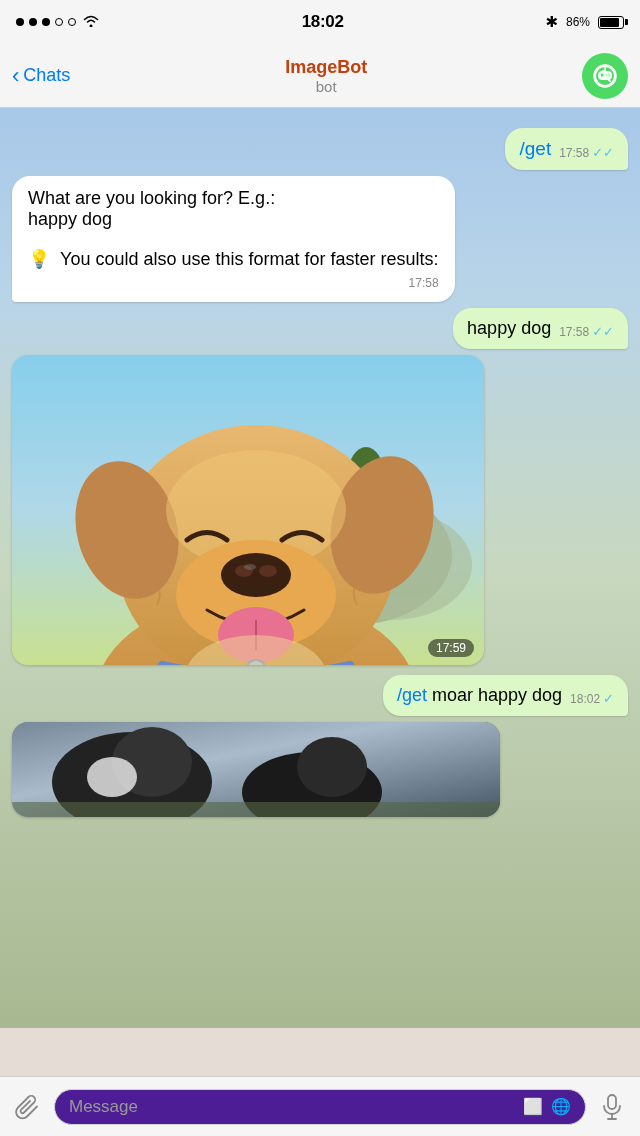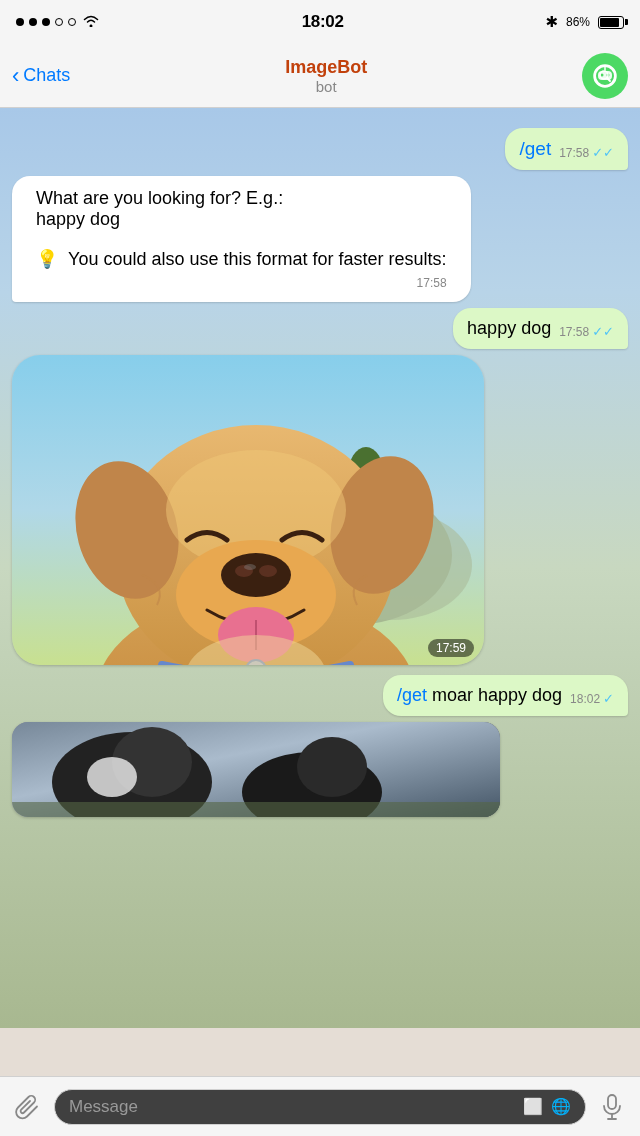--- a/index.html
+++ b/index.html
@@ -122,39 +122,39 @@
       display: flex; align-items: center; gap: 3px;
       flex-shrink: 0;
     }
     .check-mark { color: #4fc3f7; font-size: 13px; }
 
     
     .bubble-in {
       align-self: flex-start;
       background: #fff;
       border-radius: 18px 18px 18px 4px;
-      padding: 12px 24px;
+      padding: 12px 16px;
       max-width: 82%;
       font-size: 18px;
       color: #000;
       position: relative;
       box-shadow: 0 1px 2px rgba(0,0,0,0.15);
     }
     .bubble-in .msg-meta-row {
       display: flex; justify-content: flex-end;
       margin-top: 6px;
     }
     .bubble-in .msg-meta { font-size: 12px; color: #888; }
 
     .lightbulb-row { margin-top: 18px; margin-bottom: 4px; }
 
     
     .bubble-img {
       align-self: flex-start;
-      border-radius: 28px;
+      border-radius: 16px;
       overflow: hidden;
       width: 472px;
       box-shadow: 0 1px 3px rgba(0,0,0,0.2);
       position: relative;
     }
     .bubble-img-inner {
       width: 100%;
       height: 310px;
       position: relative;
       overflow: hidden;
@@ -197,21 +197,21 @@
     .attach-btn {
       width: 36px; height: 36px;
       display: flex; align-items: center; justify-content: center;
       cursor: pointer; color: #888; font-size: 22px;
     }
     .message-input {
       flex: 1;
       height: 36px;
       border-radius: 18px;
       border: 1px solid #d0d0d0;
-      background: #404040;
+      background: #4c1d95;
       display: flex; align-items: center;
       padding: 0 14px;
       font-size: 17px; color: #999;
       gap: 17px;
     }
     .message-input-text { flex: 1; }
     .input-icons { display: flex; gap: 8px; align-items: center; color: #aaa; font-size: 18px; }
     .mic-btn {
       width: 36px; height: 36px;
       display: flex; align-items: center; justify-content: center;

